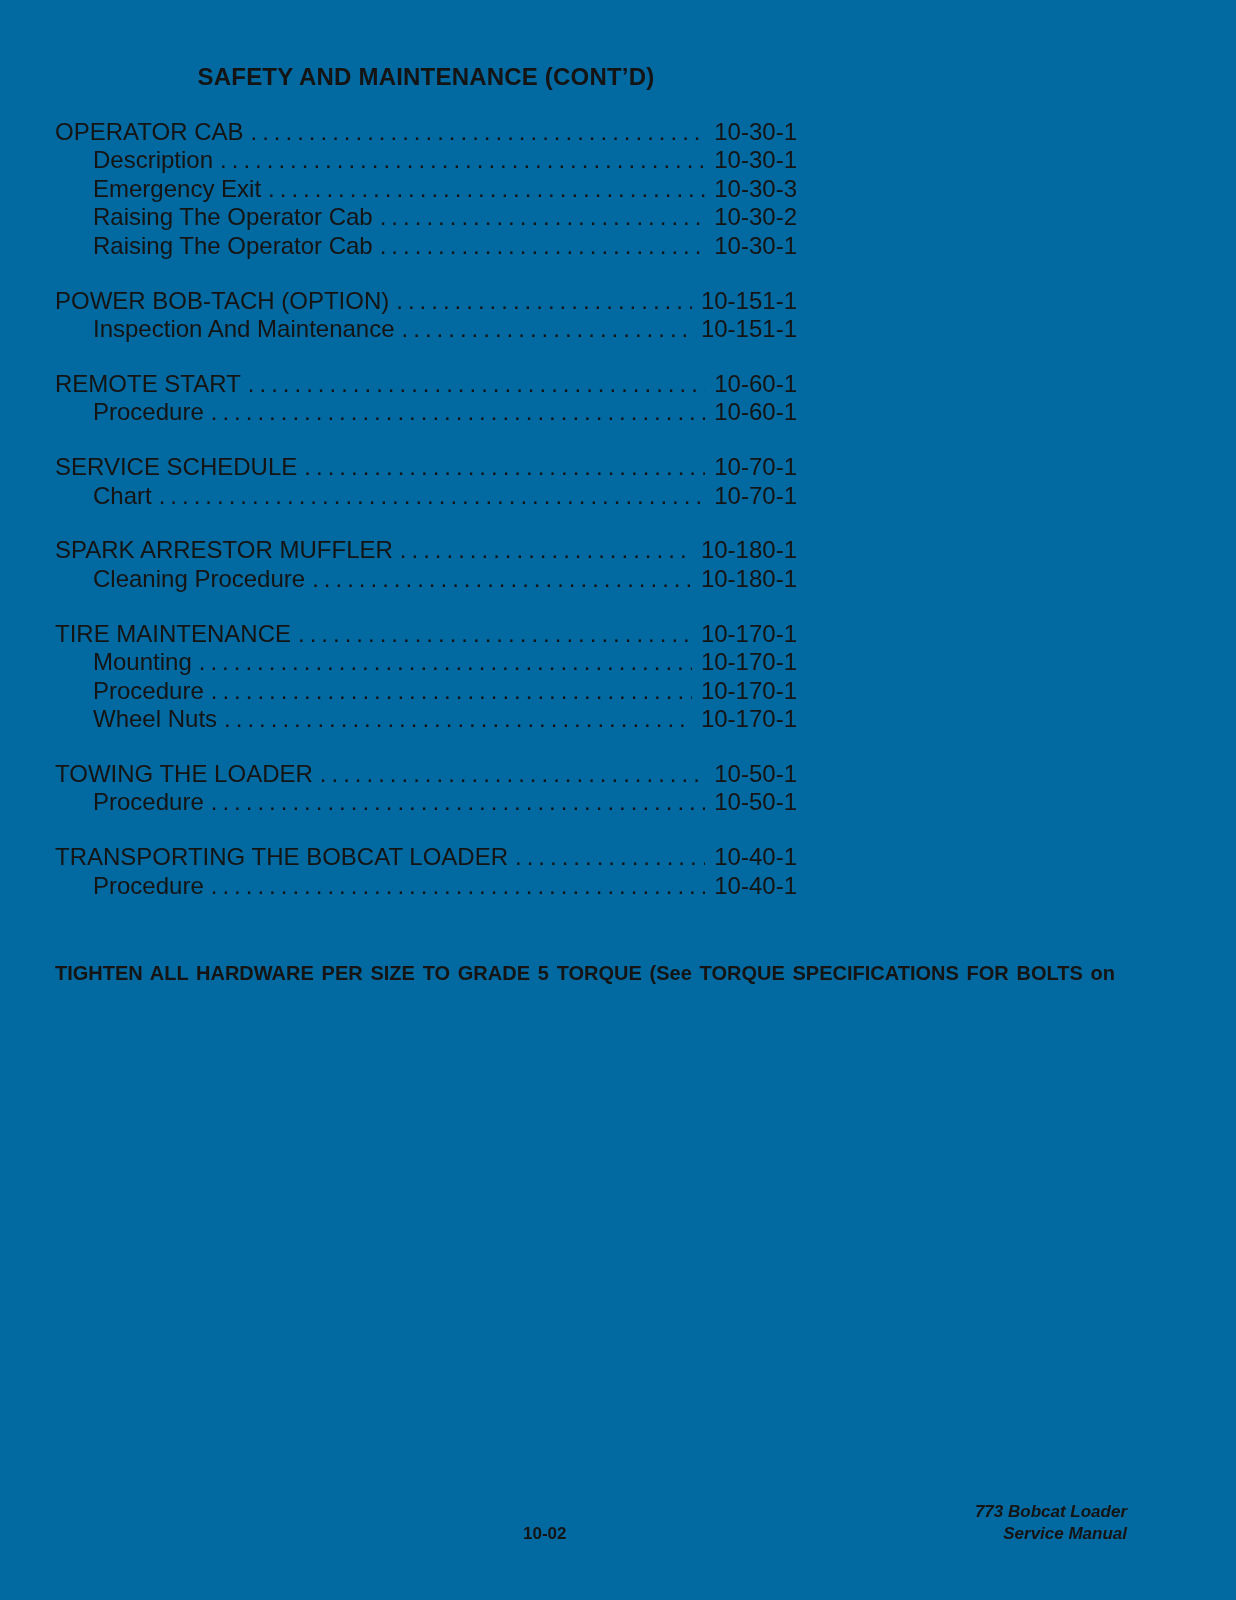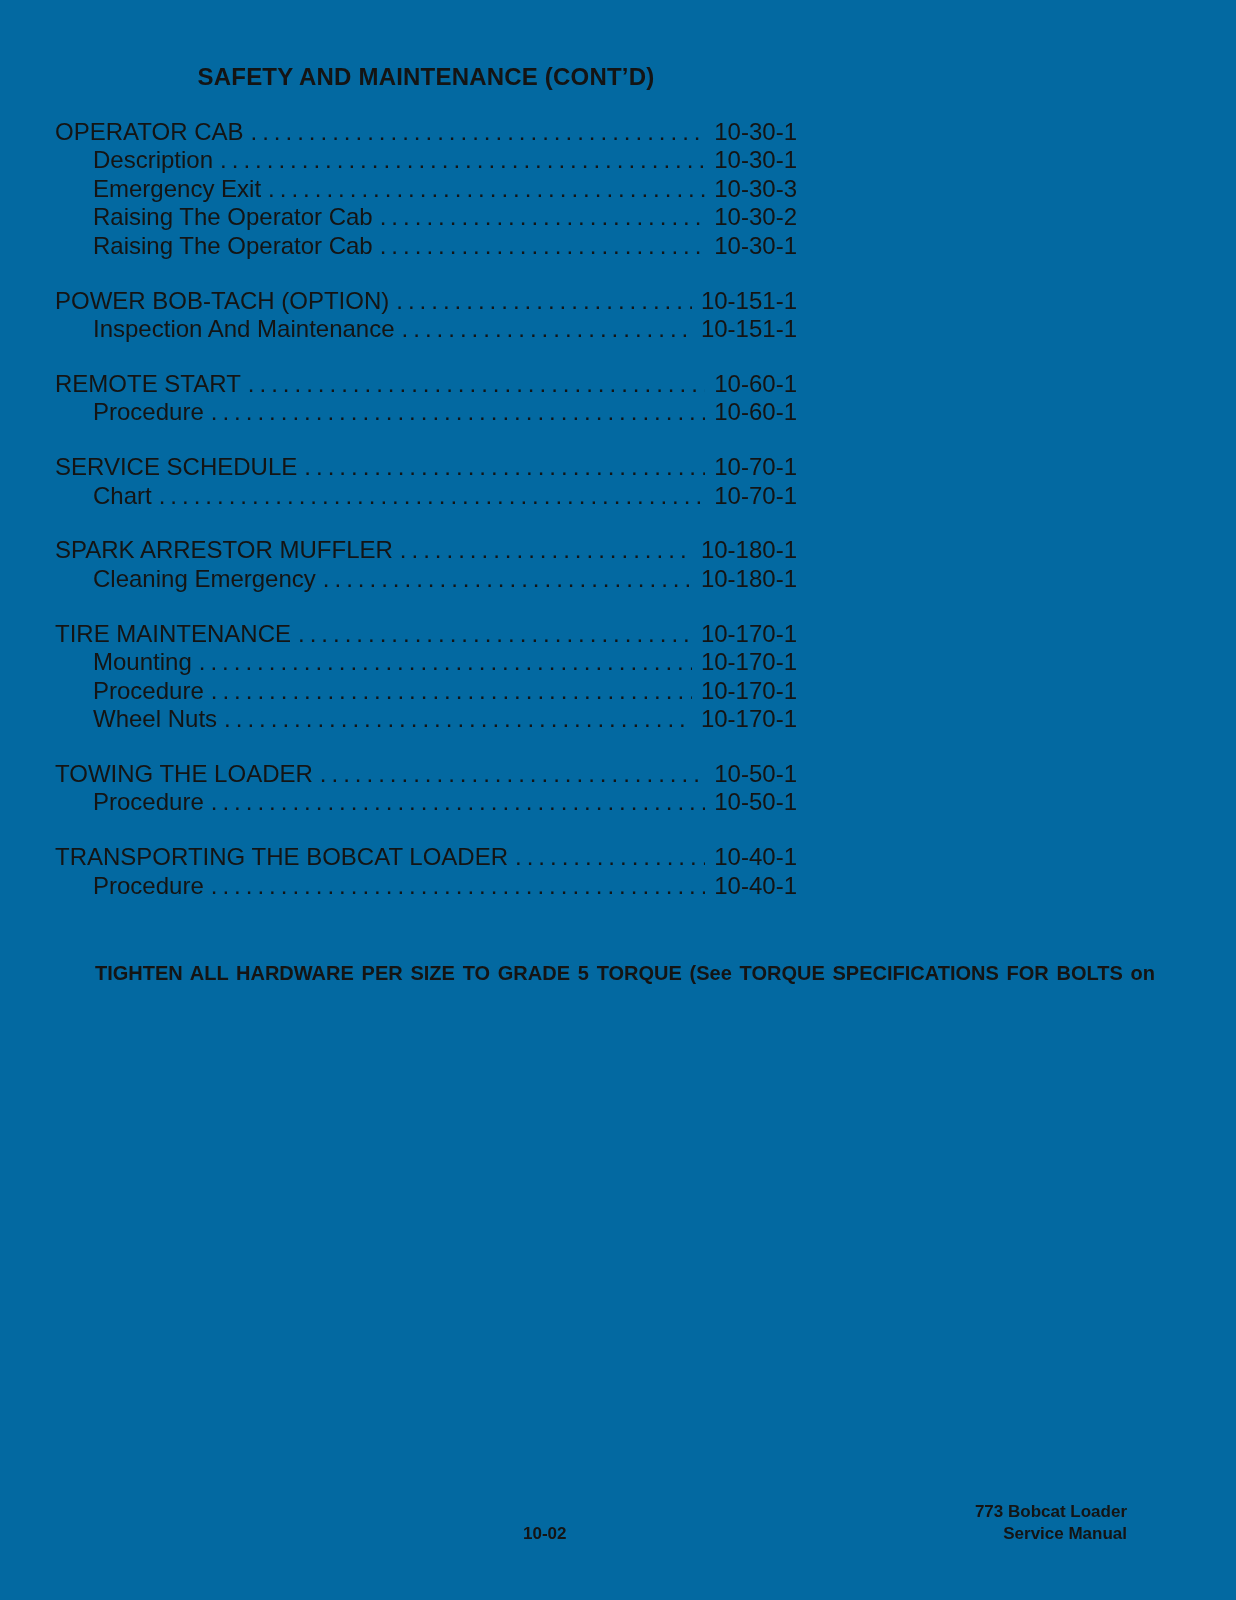--- a/index.html
+++ b/index.html
@@ -61,21 +61,20 @@
     text-align: right;
   }
   .note {
     position: absolute;
     left: 55px;
     top: 958px;
     width: 1060px;
     font-size: 20px;
     font-weight: bold;
     line-height: 30px;
-    margin-left: 40px;
   }
   .note .note-line1 {
     display: block;
     text-align: justify;
     text-align-last: justify;
   }
   .note .note-line2 { display: block; }
   .footer-page-num {
     position: absolute;
     left: 523px;
@@ -87,21 +86,21 @@
   }
   .footer-doc {
     position: absolute;
     right: 109px;
     top: 1501px;
     text-align: right;
     font-size: 17px;
     font-weight: bold;
     line-height: 22px;
   }
-  .footer-doc span { display: block; }
+  .footer-doc span { display: block; font-style: italic; }
 </style>
 </head>
 <body>
 
 <div class="page">
 
   <div class="content">
     <h1 class="page-title">SAFETY AND MAINTENANCE (CONT’D)</h1>
     <div>
         <div class="group">
@@ -167,21 +166,21 @@
             <span class="num">10-70-1</span>
           </div>
         </div>
         <div class="group">
           <div class="row">
             <span class="label">SPARK ARRESTOR MUFFLER</span>
             <span class="dots"></span>
             <span class="num">10-180-1</span>
           </div>
           <div class="row sub">
-            <span class="label">Cleaning Emergency</span>
+            <span class="label">Cleaning Procedure</span>
             <span class="dots"></span>
             <span class="num">10-180-1</span>
           </div>
         </div>
         <div class="group">
           <div class="row">
             <span class="label">TIRE MAINTENANCE</span>
             <span class="dots"></span>
             <span class="num">10-170-1</span>
           </div>

